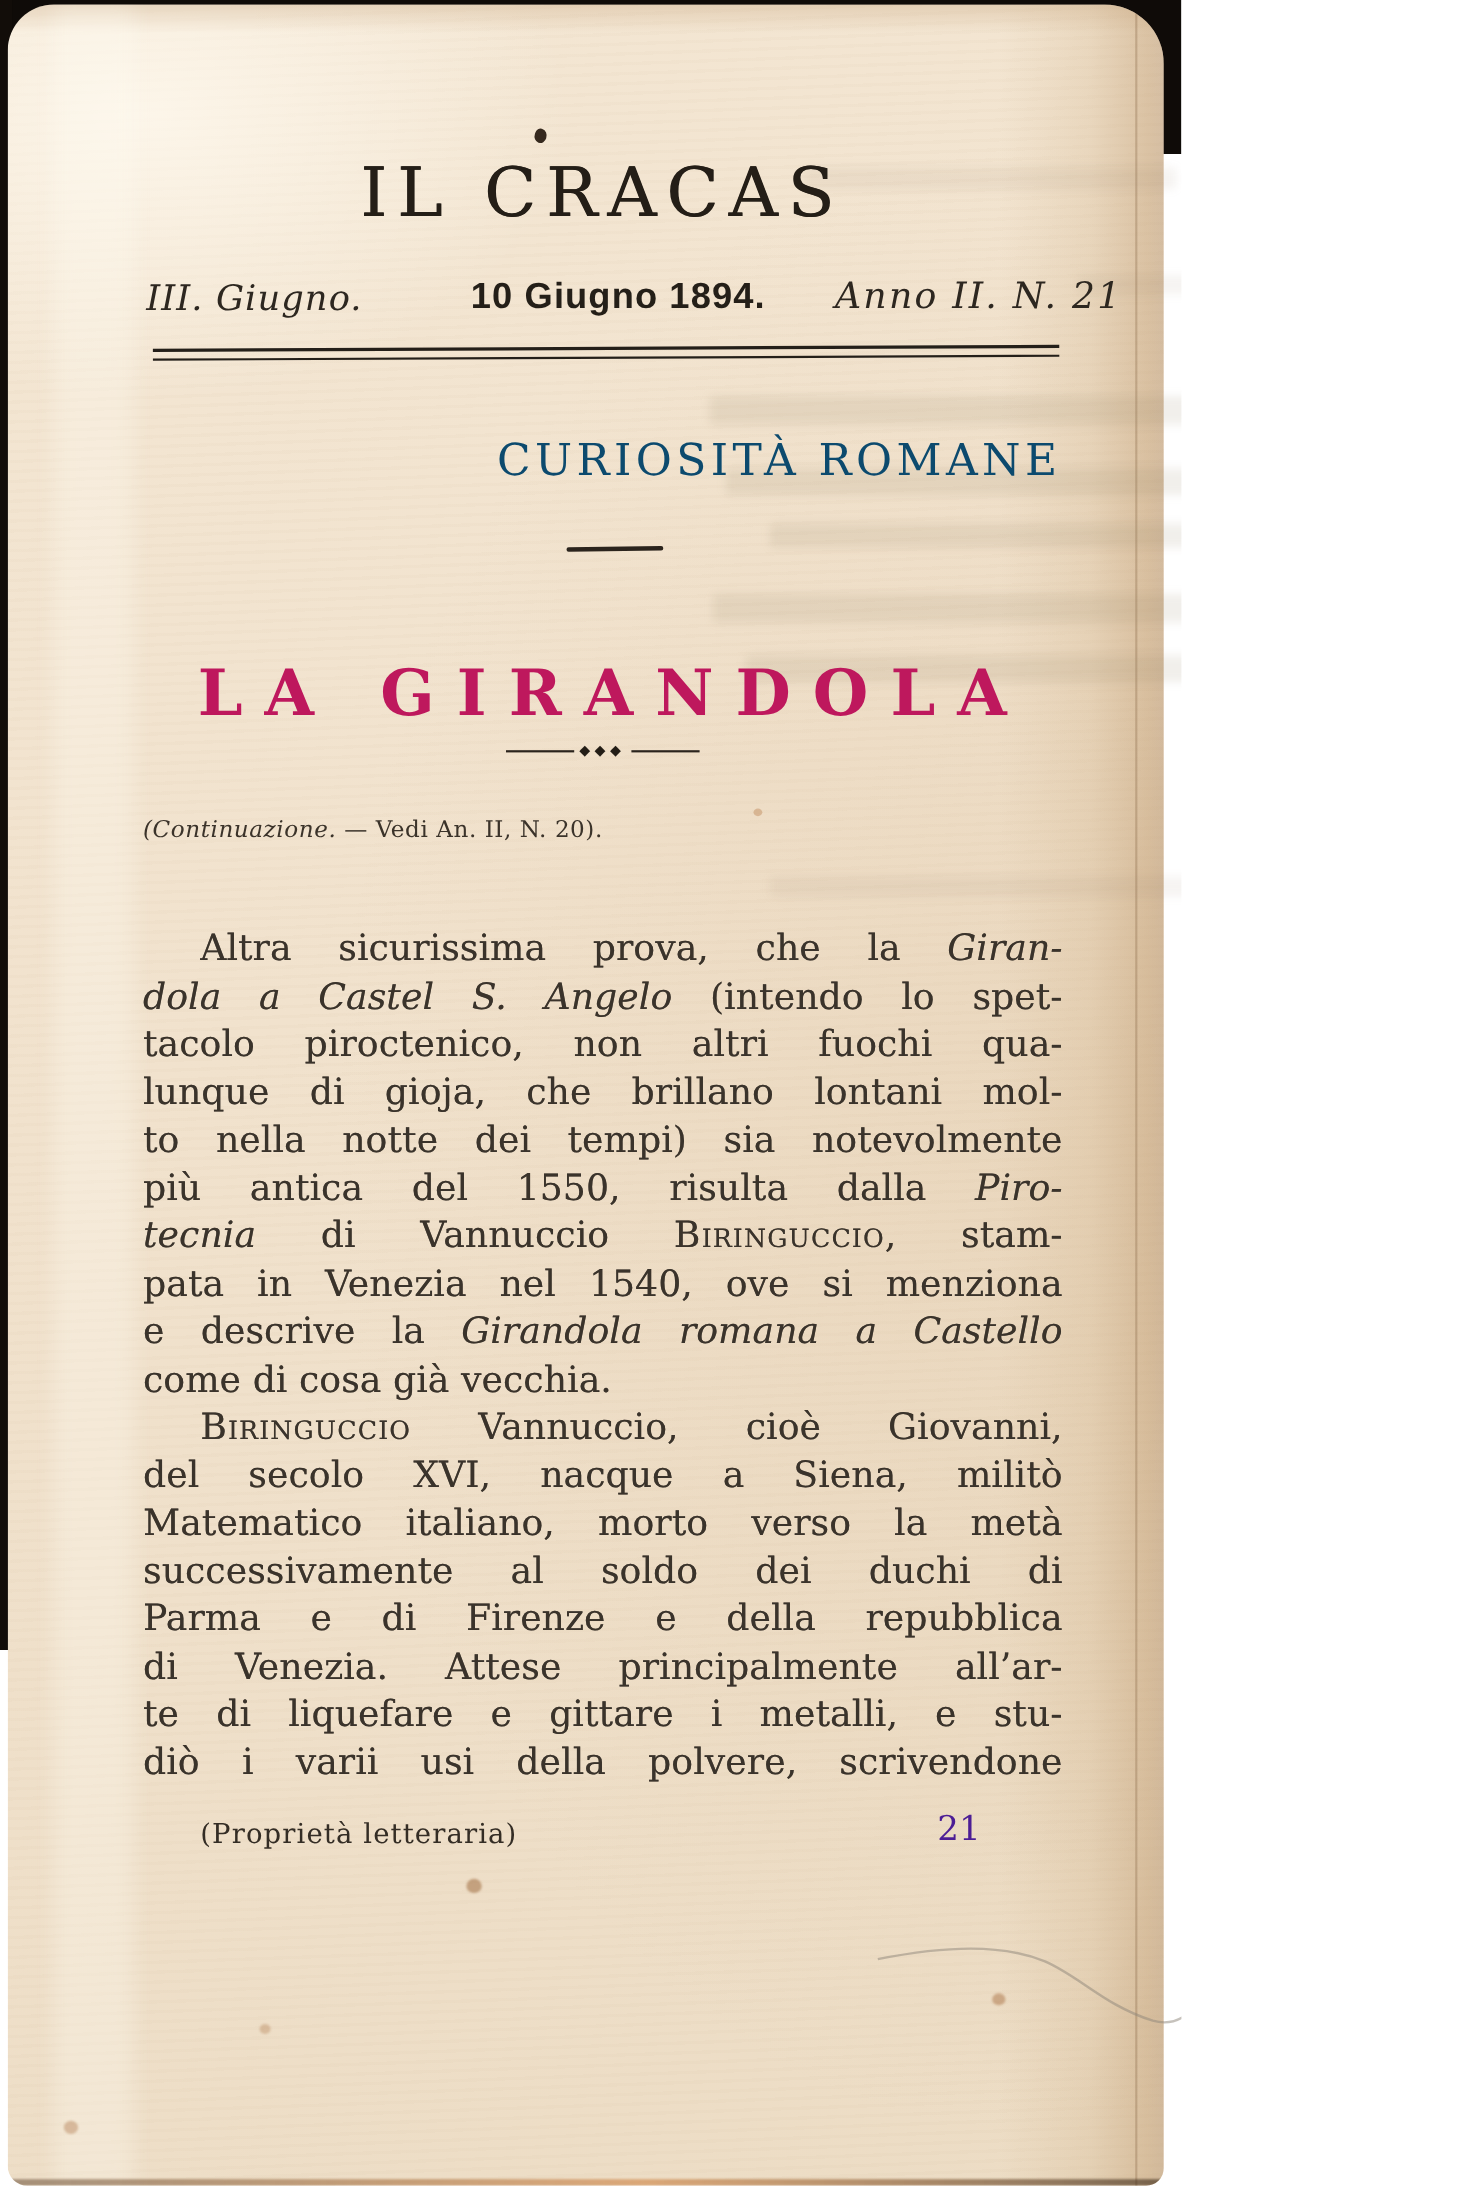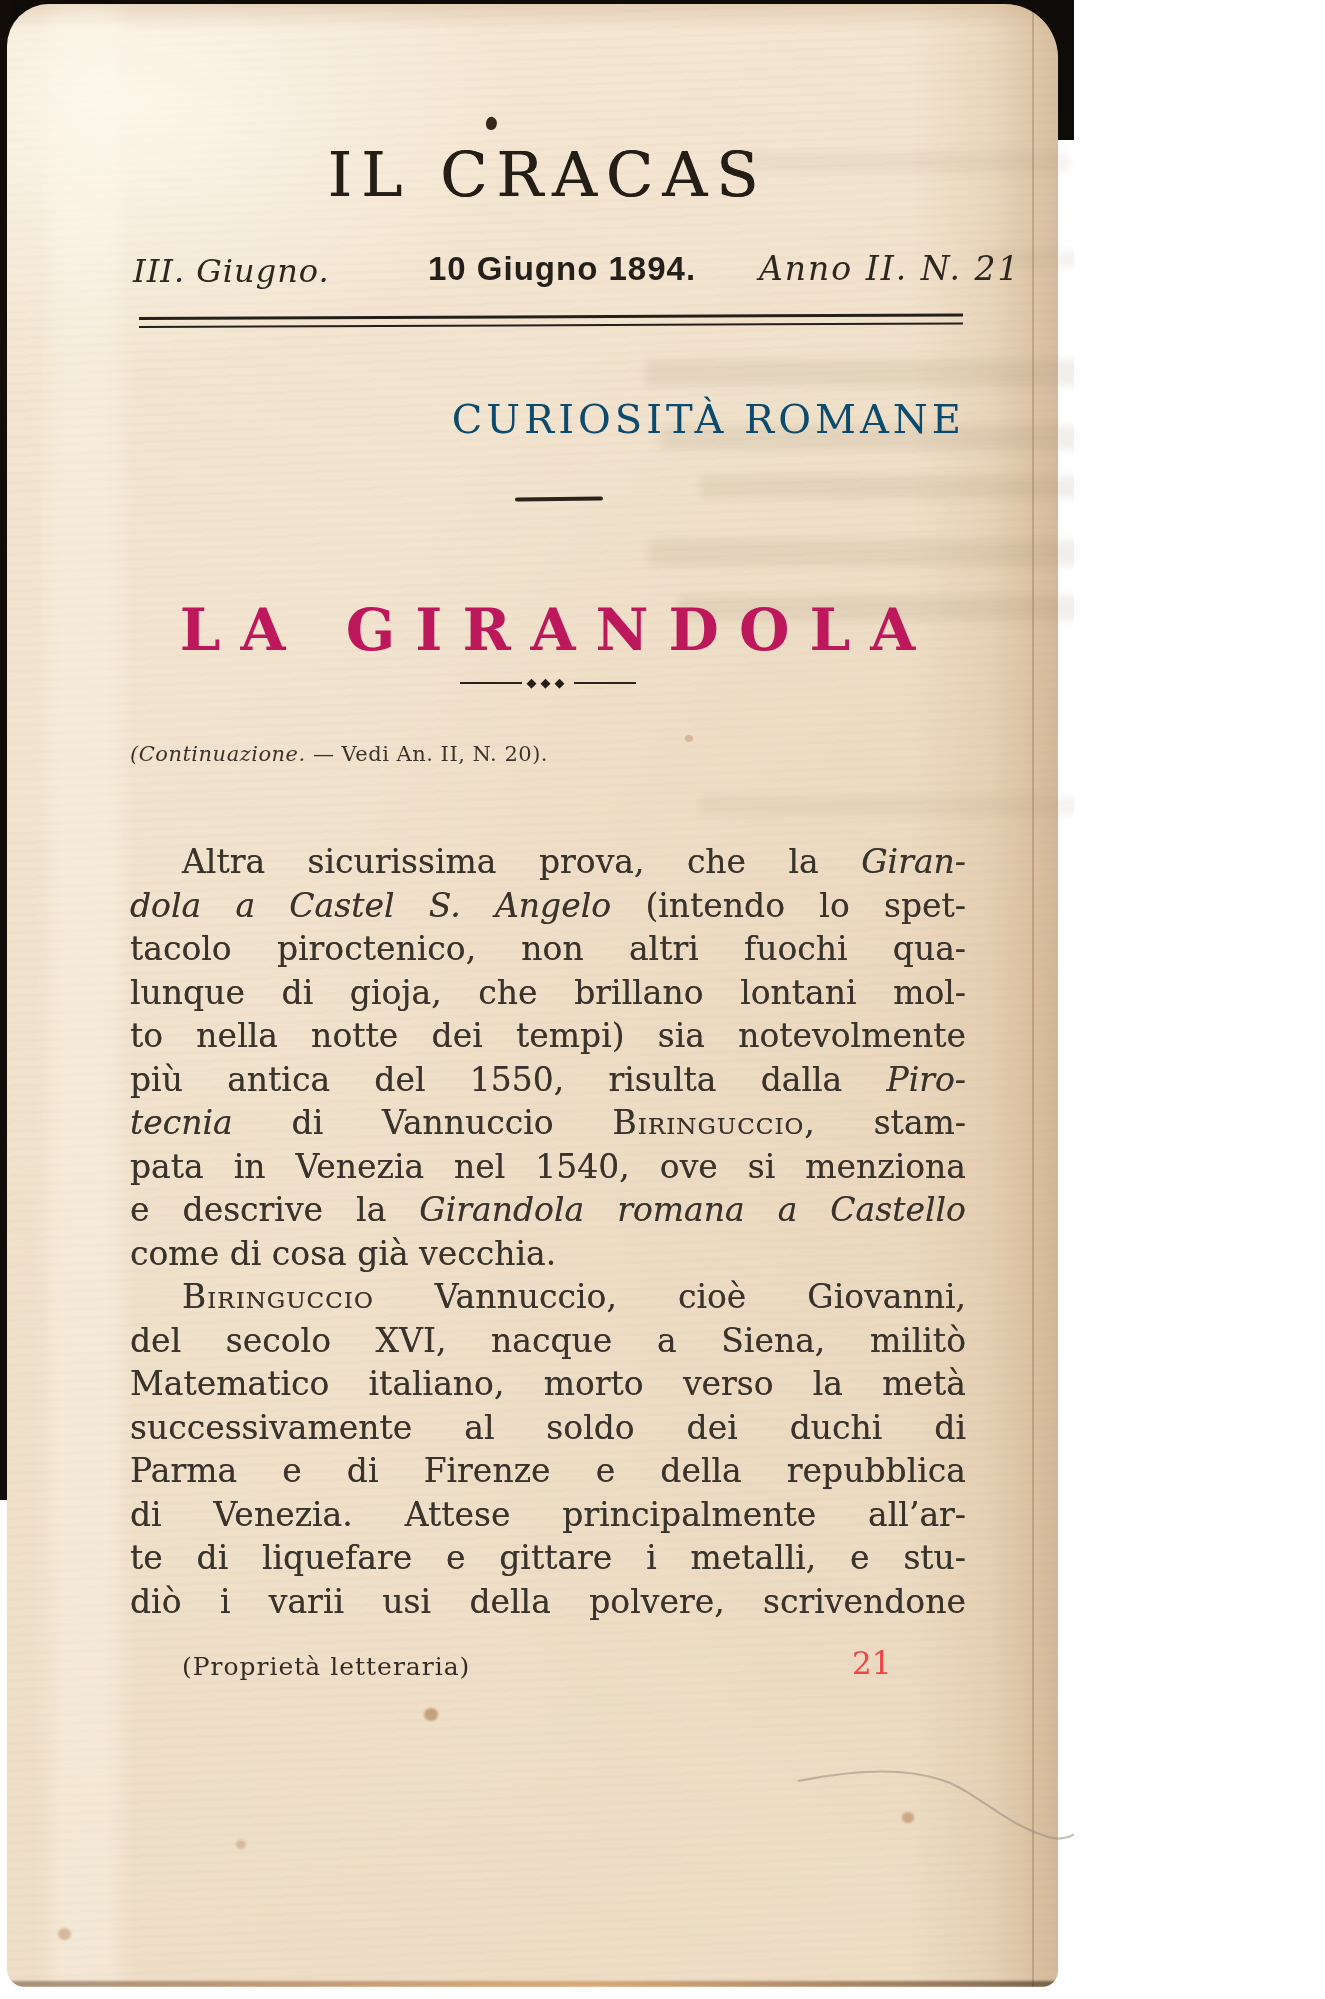--- a/index.html
+++ b/index.html
@@ -86,21 +86,21 @@
 
   .body-text{position:absolute;left:130px;top:840px;width:836px;color:#3a332b;
     font-size:33px;text-shadow:0 0 0.6px rgba(58,51,43,0.65);}
   .body-line{height:43.5px;line-height:43.5px;white-space:nowrap;}
   .body-line.j{white-space:normal;text-align:justify;text-align-last:justify;text-justify:inter-word;}
   .body-line.ind{text-indent:52px;}
   .body-line .it{font-style:italic;}
   .body-line .sc{font-variant:small-caps;letter-spacing:1px;}
 
   .footer-copyright{position:absolute;left:182px;top:1652px;font-size:25px;letter-spacing:1px;color:#342d25;}
-  .page-number{position:absolute;left:852px;top:1645px;font-size:31px;color:#ef4444;}
+  .page-number{position:absolute;left:852px;top:1645px;font-size:31px;color:#4c1d95;}
 
   .pencil-mark{position:absolute;left:790px;top:1765px;}
 </style>
 </head>
 <body>
 
 <div class="screenshot">
   <div class="black-top"></div>
   <div class="black-left"></div>
 

